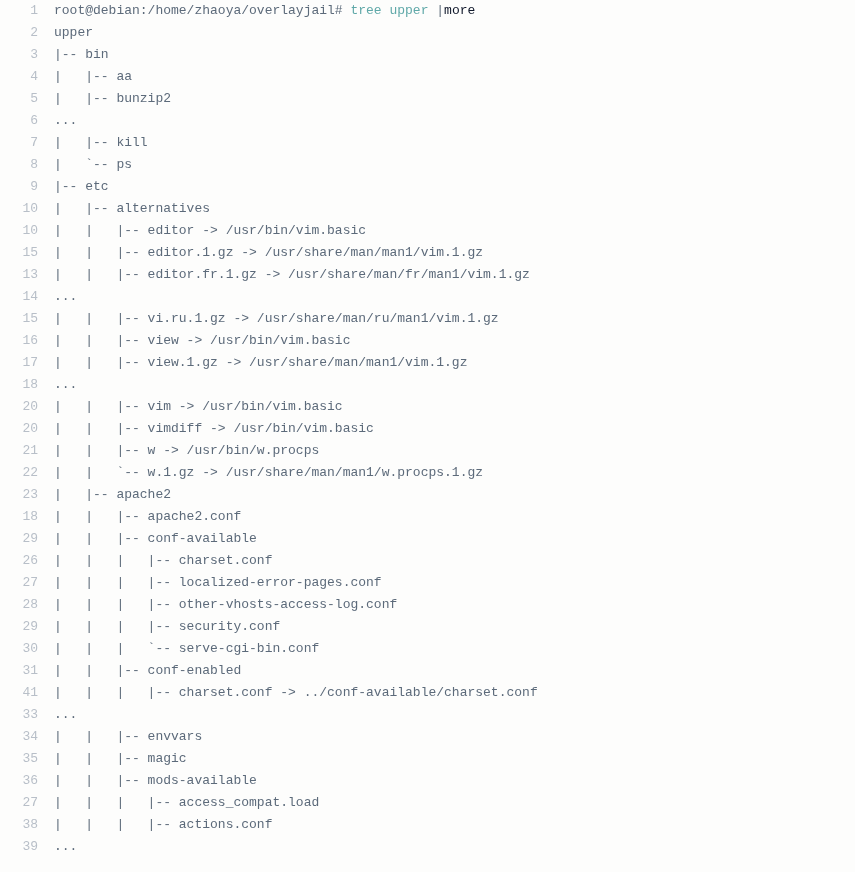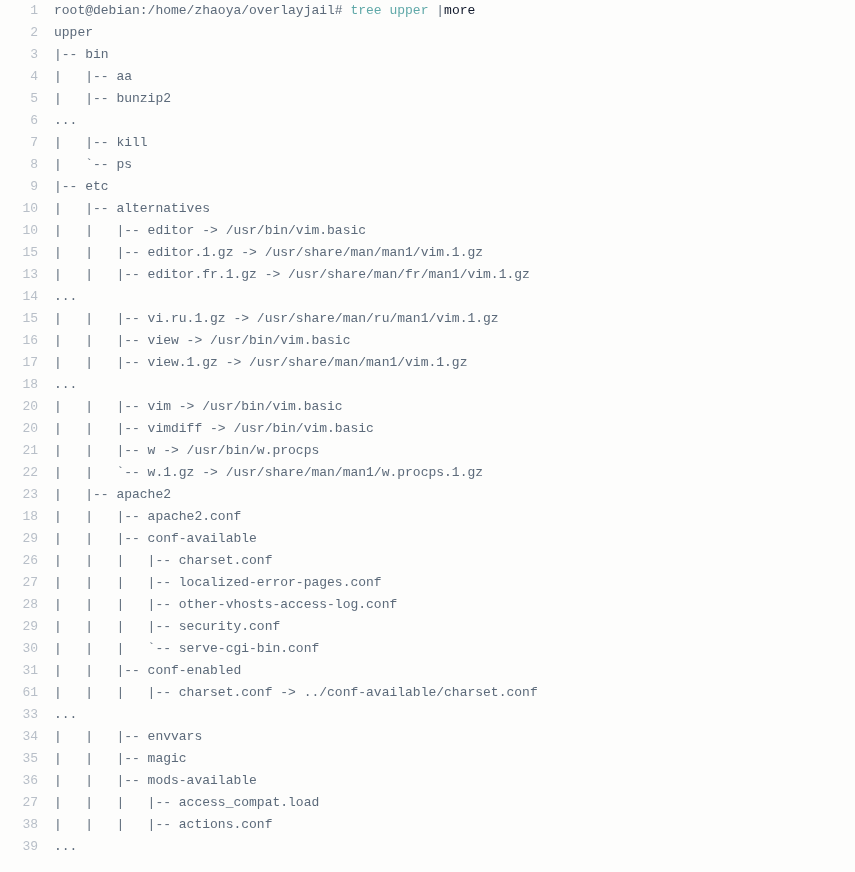--- a/index.html
+++ b/index.html
@@ -70,21 +70,21 @@
       <span class="ln">22</span>
       <span class="ln">23</span>
       <span class="ln">18</span>
       <span class="ln">29</span>
       <span class="ln">26</span>
       <span class="ln">27</span>
       <span class="ln">28</span>
       <span class="ln">29</span>
       <span class="ln">30</span>
       <span class="ln">31</span>
-      <span class="ln">61</span>
+      <span class="ln">41</span>
       <span class="ln">33</span>
       <span class="ln">34</span>
       <span class="ln">35</span>
       <span class="ln">36</span>
       <span class="ln">27</span>
       <span class="ln">38</span>
       <span class="ln">39</span>
     </div>
   <div class="content" id="content"><span class="line"><span>root@debian:/home/zhaoya/overlayjail# </span><span class="cyan">tree upper </span><span>|</span><span class="pipe-more">more</span></span><span class="line"><span>upper</span></span><span class="line"><span>|-- bin</span></span><span class="line"><span>|   |-- aa</span></span><span class="line"><span>|   |-- bunzip2</span></span><span class="line"><span>...</span></span><span class="line"><span>|   |-- kill</span></span><span class="line"><span>|   `-- ps</span></span><span class="line"><span>|-- etc</span></span><span class="line"><span>|   |-- alternatives</span></span><span class="line"><span>|   |   |-- editor -&gt; /usr/bin/vim.basic</span></span><span class="line"><span>|   |   |-- editor.1.gz -&gt; /usr/share/man/man1/vim.1.gz</span></span><span class="line"><span>|   |   |-- editor.fr.1.gz -&gt; /usr/share/man/fr/man1/vim.1.gz</span></span><span class="line"><span>...</span></span><span class="line"><span>|   |   |-- vi.ru.1.gz -&gt; /usr/share/man/ru/man1/vim.1.gz</span></span><span class="line"><span>|   |   |-- view -&gt; /usr/bin/vim.basic</span></span><span class="line"><span>|   |   |-- view.1.gz -&gt; /usr/share/man/man1/vim.1.gz</span></span><span class="line"><span>...</span></span><span class="line"><span>|   |   |-- vim -&gt; /usr/bin/vim.basic</span></span><span class="line"><span>|   |   |-- vimdiff -&gt; /usr/bin/vim.basic</span></span><span class="line"><span>|   |   |-- w -&gt; /usr/bin/w.procps</span></span><span class="line"><span>|   |   `-- w.1.gz -&gt; /usr/share/man/man1/w.procps.1.gz</span></span><span class="line"><span>|   |-- apache2</span></span><span class="line"><span>|   |   |-- apache2.conf</span></span><span class="line"><span>|   |   |-- conf-available</span></span><span class="line"><span>|   |   |   |-- charset.conf</span></span><span class="line"><span>|   |   |   |-- localized-error-pages.conf</span></span><span class="line"><span>|   |   |   |-- other-vhosts-access-log.conf</span></span><span class="line"><span>|   |   |   |-- security.conf</span></span><span class="line"><span>|   |   |   `-- serve-cgi-bin.conf</span></span><span class="line"><span>|   |   |-- conf-enabled</span></span><span class="line"><span>|   |   |   |-- charset.conf -&gt; ../conf-available/charset.conf</span></span><span class="line"><span>...</span></span><span class="line"><span>|   |   |-- envvars</span></span><span class="line"><span>|   |   |-- magic</span></span><span class="line"><span>|   |   |-- mods-available</span></span><span class="line"><span>|   |   |   |-- access_compat.load</span></span><span class="line"><span>|   |   |   |-- actions.conf</span></span><span class="line"><span>...</span></span></div>
 </div>

